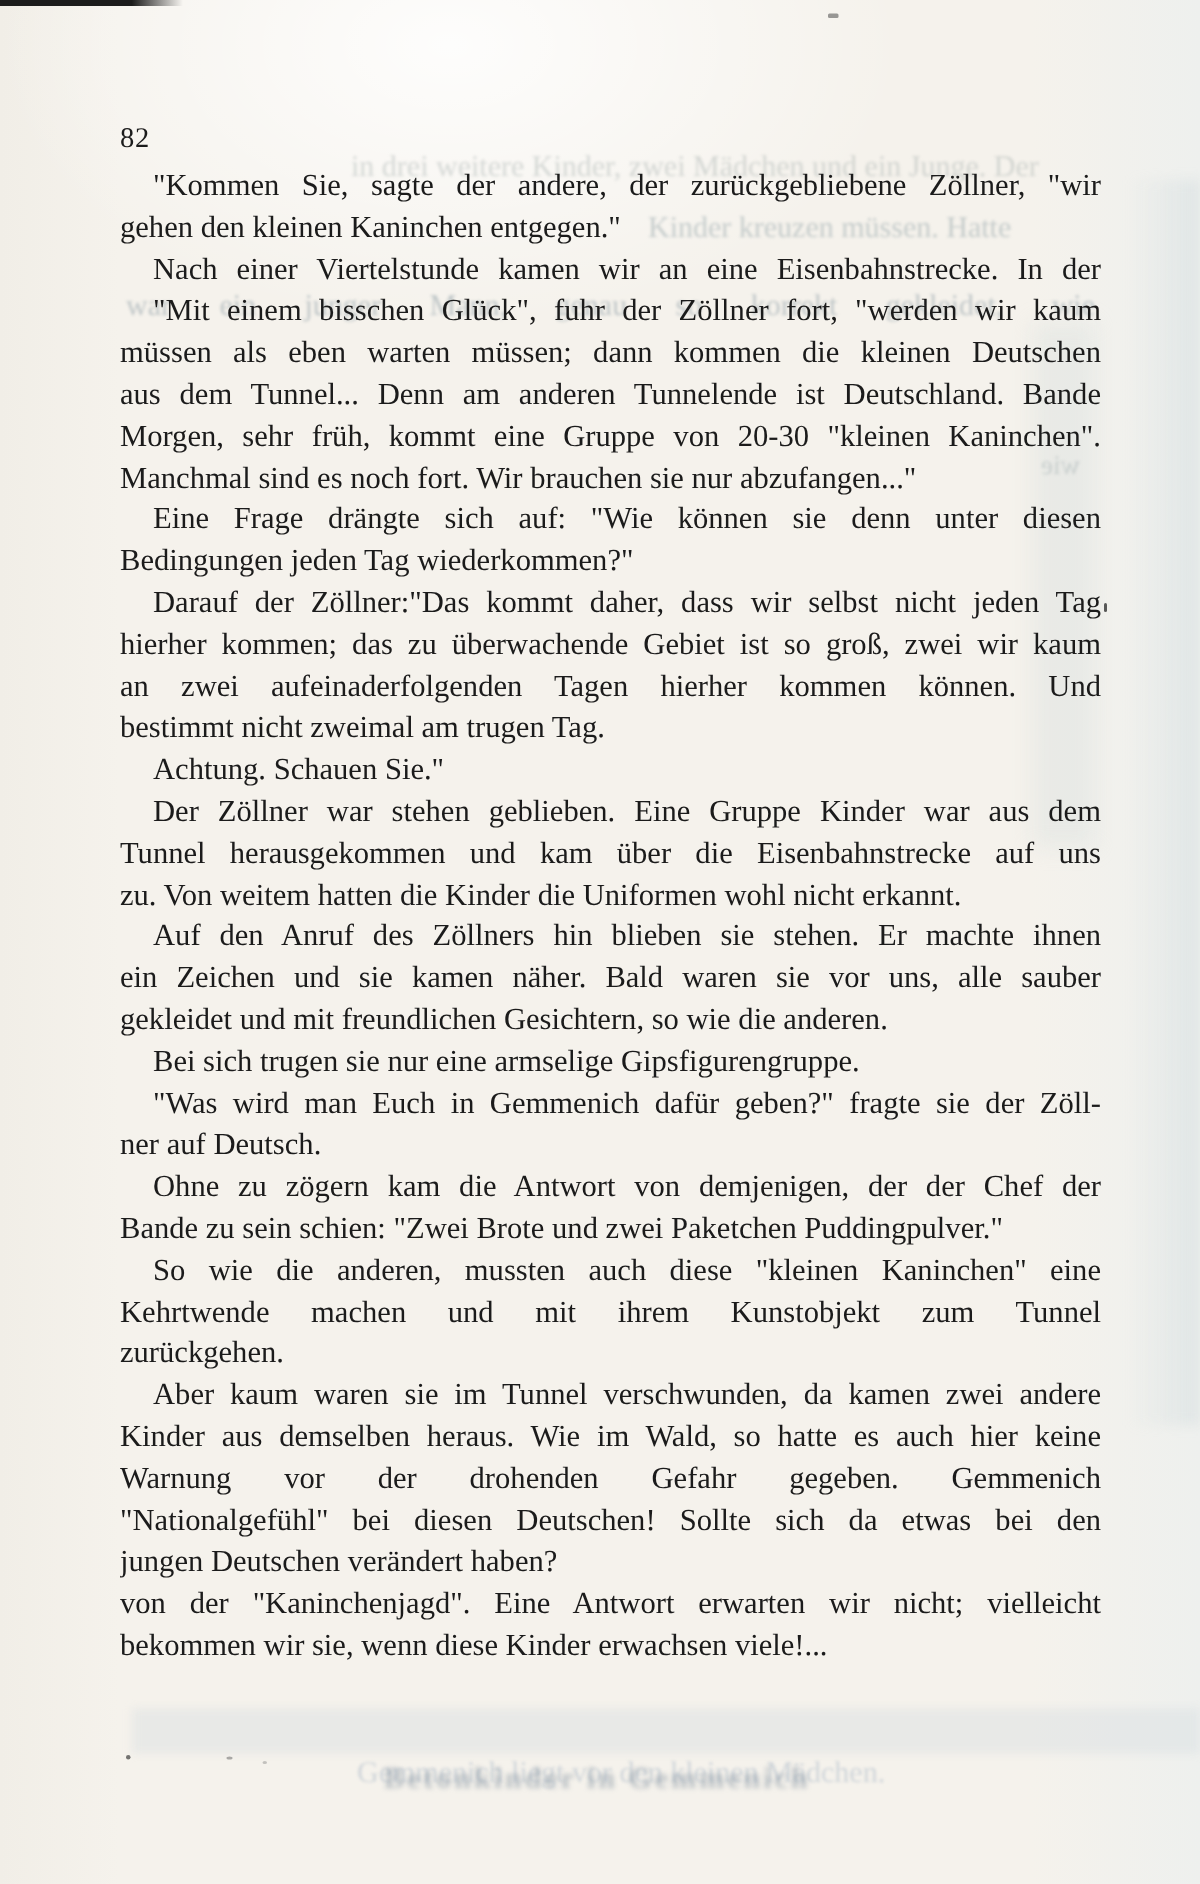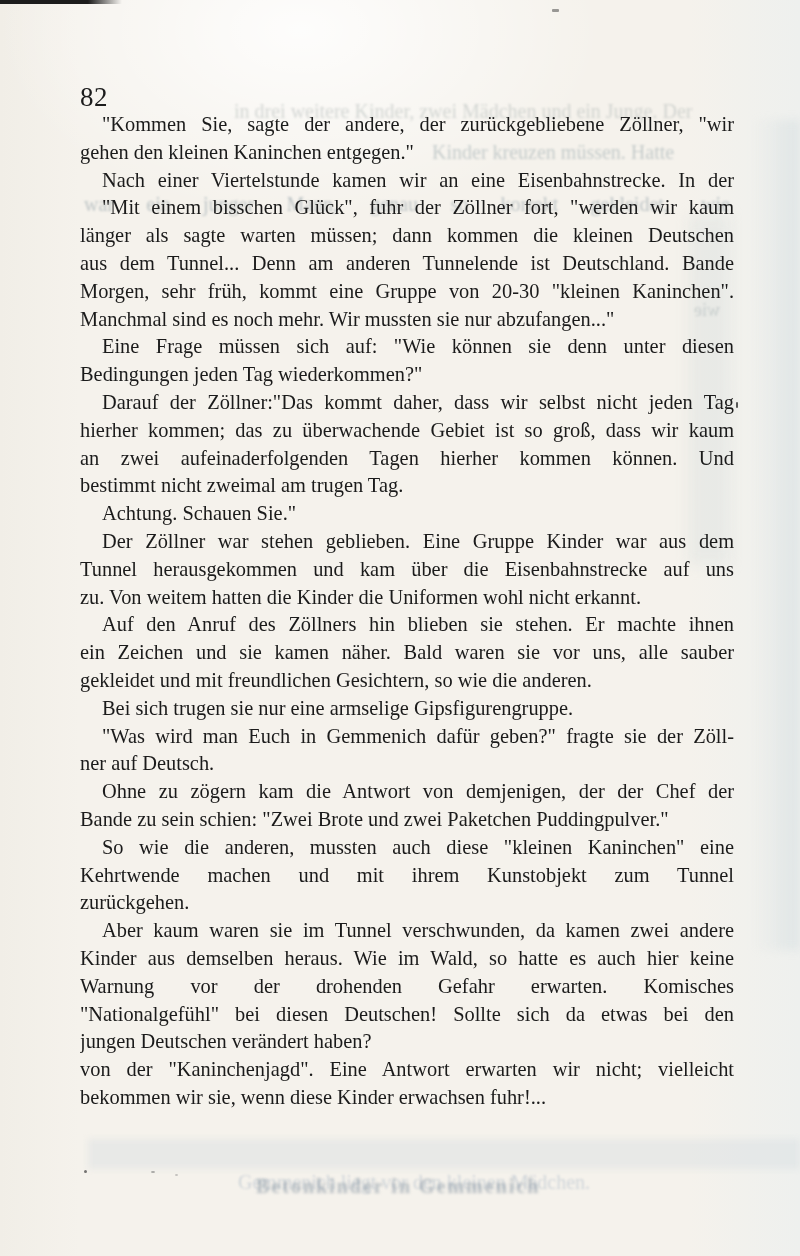--- a/index.html
+++ b/index.html
@@ -31,21 +31,21 @@
   }
   .band-bottom {
     left: 88px; top: 1139px; width: 712px; height: 30px;
     background: rgba(206,215,221,0.33);
     filter: blur(3px);
   }
 
   
   .pageno {
     position: absolute; left: 80px; top: 82px;
-    font-size: 27px; color: #1c1c1c; letter-spacing: 0.5px;
+    font-size: 19px; color: #1c1c1c; letter-spacing: 0.5px;
   }
 
   
   .text-block {
     position: absolute; left: 80px; top: 111px; width: 654px;
     font-size: 20.4px; line-height: 27.8px; color: #1b1b1b;
   }
   .line { height: 27.8px; overflow: hidden; text-align: left; }
   .line.just { text-align: justify; text-align-last: justify; }
   .line.ind { text-indent: 22px; }
@@ -91,52 +91,52 @@
   <div class="ghost g3">war ein junger Mann, genau so korrekt gekleidet, wie</div>
   <div class="ghost g4">wie</div>
 
   <div class="pageno">82</div>
 
   <div class="text-block">
       <div class="line ind just">"Kommen Sie, sagte der andere, der zurückgebliebene Zöllner, "wir</div>
       <div class="line">gehen den kleinen Kaninchen entgegen."</div>
       <div class="line ind just">Nach einer Viertelstunde kamen wir an eine Eisenbahnstrecke. In der</div>
       <div class="line ind just">"Mit einem bisschen Glück", fuhr der Zöllner fort, "werden wir kaum</div>
-      <div class="line just">länger als sagte warten müssen; dann kommen die kleinen Deutschen</div>
+      <div class="line just">müssen als eben warten müssen; dann kommen die kleinen Deutschen</div>
       <div class="line just">aus dem Tunnel... Denn am anderen Tunnelende ist Deutschland. Bande</div>
       <div class="line just">Morgen, sehr früh, kommt eine Gruppe von 20-30 "kleinen Kaninchen".</div>
-      <div class="line">Manchmal sind es noch mehr. Wir mussten sie nur abzufangen..."</div>
-      <div class="line ind just">Eine Frage müssen sich auf: "Wie können sie denn unter diesen</div>
+      <div class="line">Manchmal sind es noch fort. Wir brauchen sie nur abzufangen..."</div>
+      <div class="line ind just">Eine Frage drängte sich auf: "Wie können sie denn unter diesen</div>
       <div class="line">Bedingungen jeden Tag wiederkommen?"</div>
       <div class="line ind just">Darauf der Zöllner:"Das kommt daher, dass wir selbst nicht jeden Tag</div>
-      <div class="line just">hierher kommen; das zu überwachende Gebiet ist so groß, dass wir kaum</div>
+      <div class="line just">hierher kommen; das zu überwachende Gebiet ist so groß, zwei wir kaum</div>
       <div class="line just">an zwei aufeinaderfolgenden Tagen hierher kommen können. Und</div>
       <div class="line">bestimmt nicht zweimal am trugen Tag.</div>
       <div class="line ind">Achtung. Schauen Sie."</div>
       <div class="line ind just">Der Zöllner war stehen geblieben. Eine Gruppe Kinder war aus dem</div>
       <div class="line just">Tunnel herausgekommen und kam über die Eisenbahnstrecke auf uns</div>
       <div class="line">zu. Von weitem hatten die Kinder die Uniformen wohl nicht erkannt.</div>
       <div class="line ind just">Auf den Anruf des Zöllners hin blieben sie stehen. Er machte ihnen</div>
       <div class="line just">ein Zeichen und sie kamen näher. Bald waren sie vor uns, alle sauber</div>
       <div class="line">gekleidet und mit freundlichen Gesichtern, so wie die anderen.</div>
       <div class="line ind">Bei sich trugen sie nur eine armselige Gipsfigurengruppe.</div>
       <div class="line ind just">"Was wird man Euch in Gemmenich dafür geben?" fragte sie der Zöll-</div>
       <div class="line">ner auf Deutsch.</div>
       <div class="line ind just">Ohne zu zögern kam die Antwort von demjenigen, der der Chef der</div>
       <div class="line">Bande zu sein schien: "Zwei Brote und zwei Paketchen Puddingpulver."</div>
       <div class="line ind just">So wie die anderen, mussten auch diese "kleinen Kaninchen" eine</div>
       <div class="line just">Kehrtwende machen und mit ihrem Kunstobjekt zum Tunnel</div>
       <div class="line">zurückgehen.</div>
       <div class="line ind just">Aber kaum waren sie im Tunnel verschwunden, da kamen zwei andere</div>
       <div class="line just">Kinder aus demselben heraus. Wie im Wald, so hatte es auch hier keine</div>
-      <div class="line just">Warnung vor der drohenden Gefahr erwarten. Komisches</div>
+      <div class="line just">Warnung vor der drohenden Gefahr gegeben. Gemmenich</div>
       <div class="line just">"Nationalgefühl" bei diesen Deutschen! Sollte sich da etwas bei den</div>
       <div class="line">jungen Deutschen verändert haben?</div>
       <div class="line just">von der "Kaninchenjagd". Eine Antwort erwarten wir nicht; vielleicht</div>
-      <div class="line">bekommen wir sie, wenn diese Kinder erwachsen fuhr!...</div>
+      <div class="line">bekommen wir sie, wenn diese Kinder erwachsen viele!...</div>
     </div>
 
   <div class="ghost g5">Gemmenich liegt vor den kleinen Mädchen.</div>
   <div class="ghost g6">Betonkinder in Gemmenich</div>
 
   <div class="edge-top"></div>
   <div class="speck sp1"></div>
   <div class="speck sp2"></div>
   <div class="speck sp3"></div>
   <div class="speck sp4"></div>

